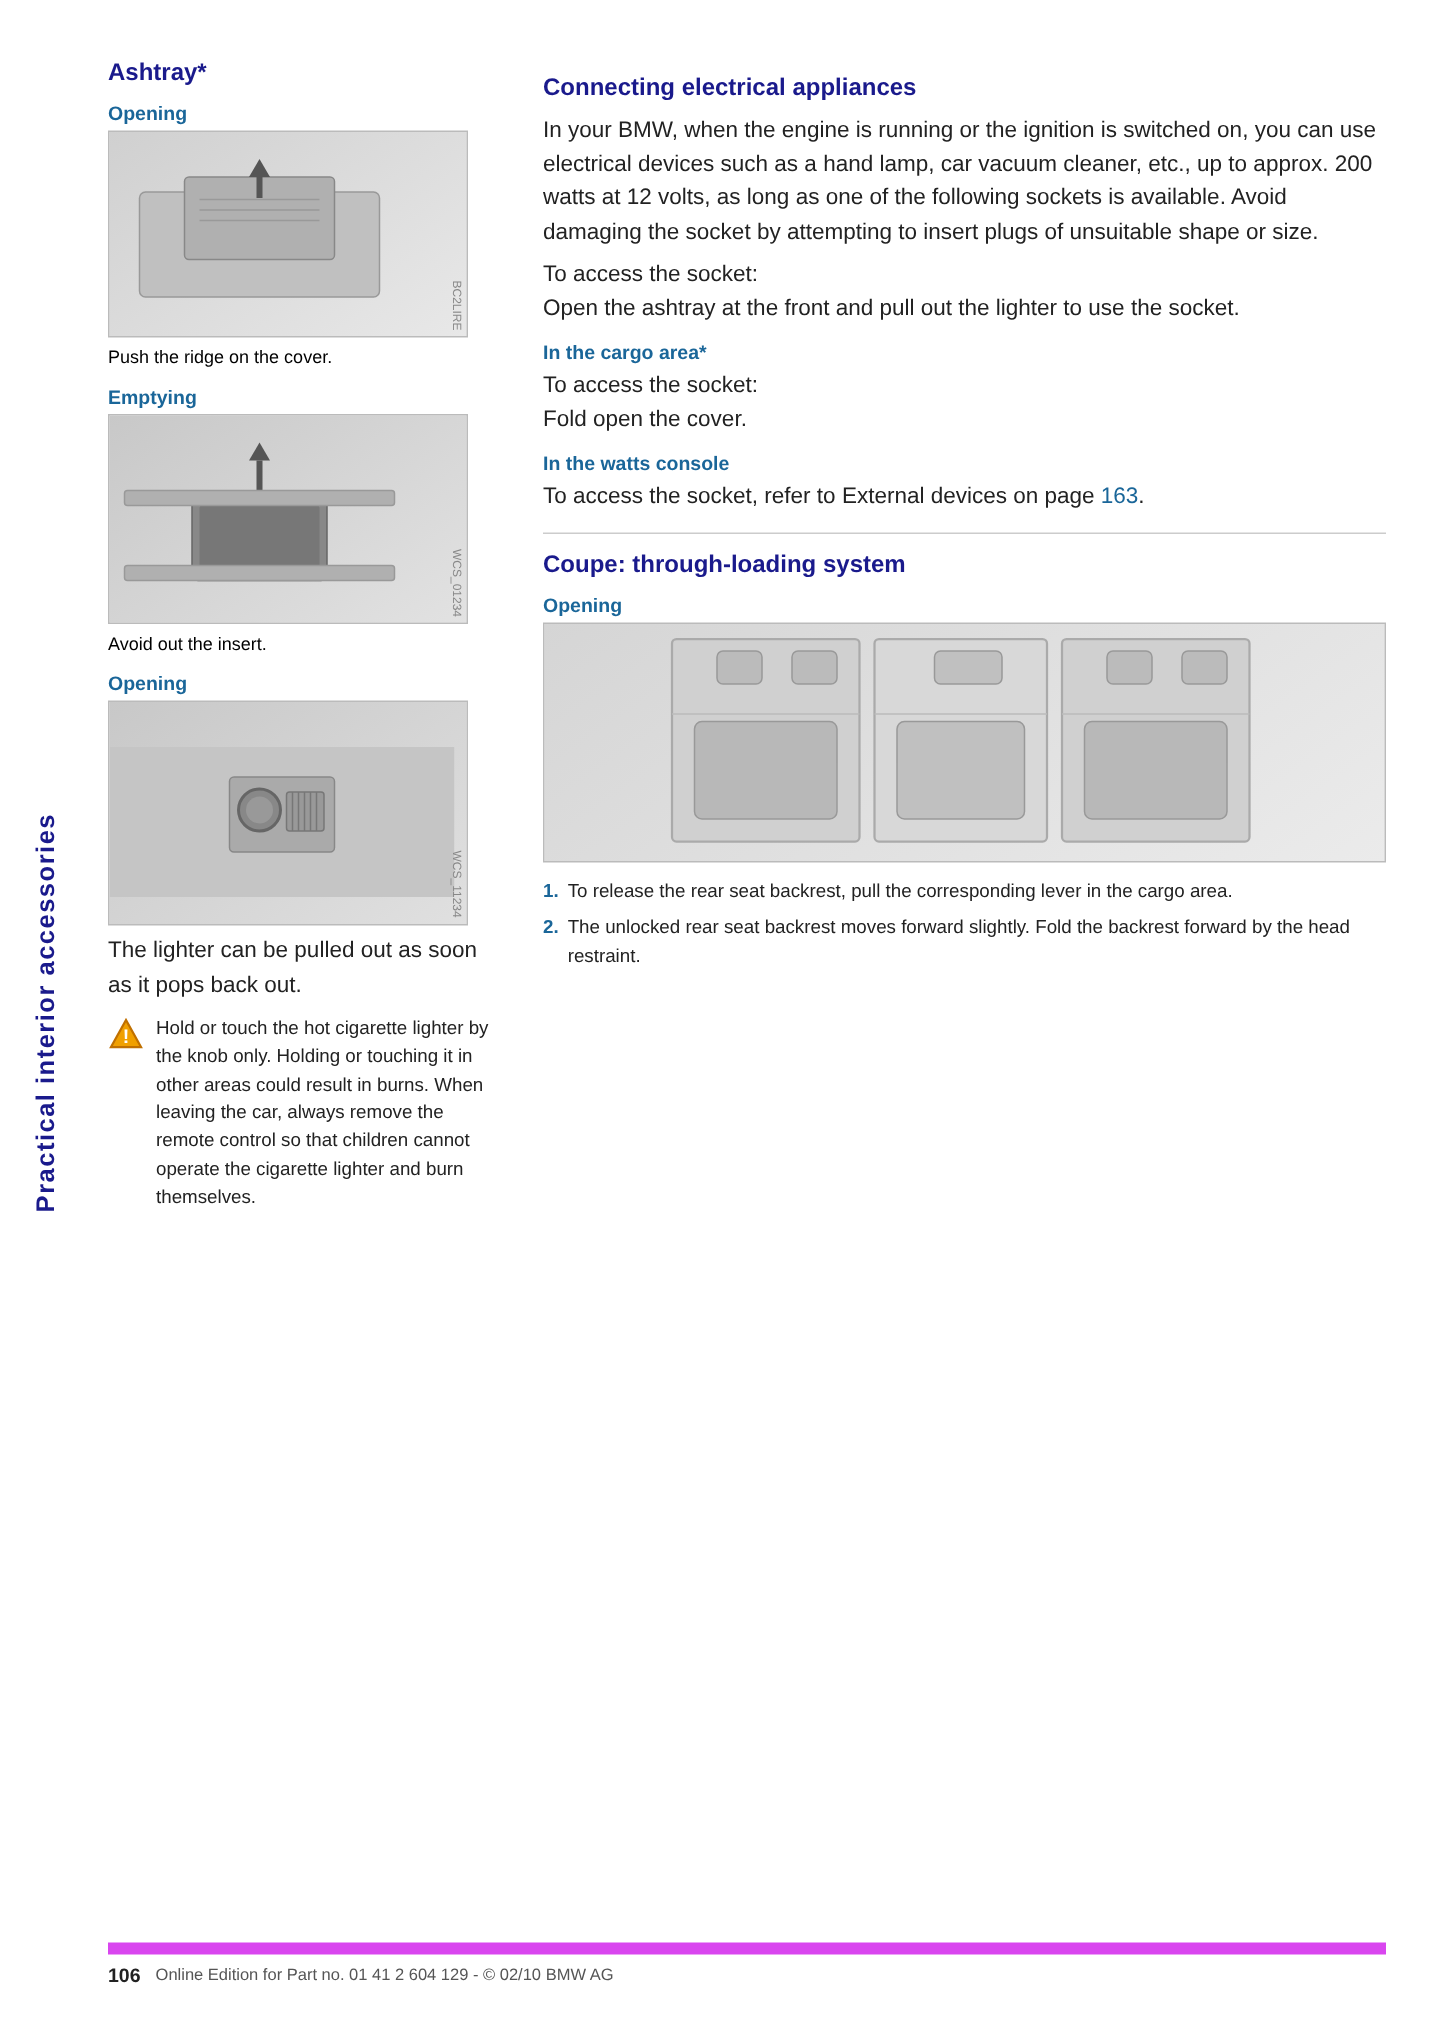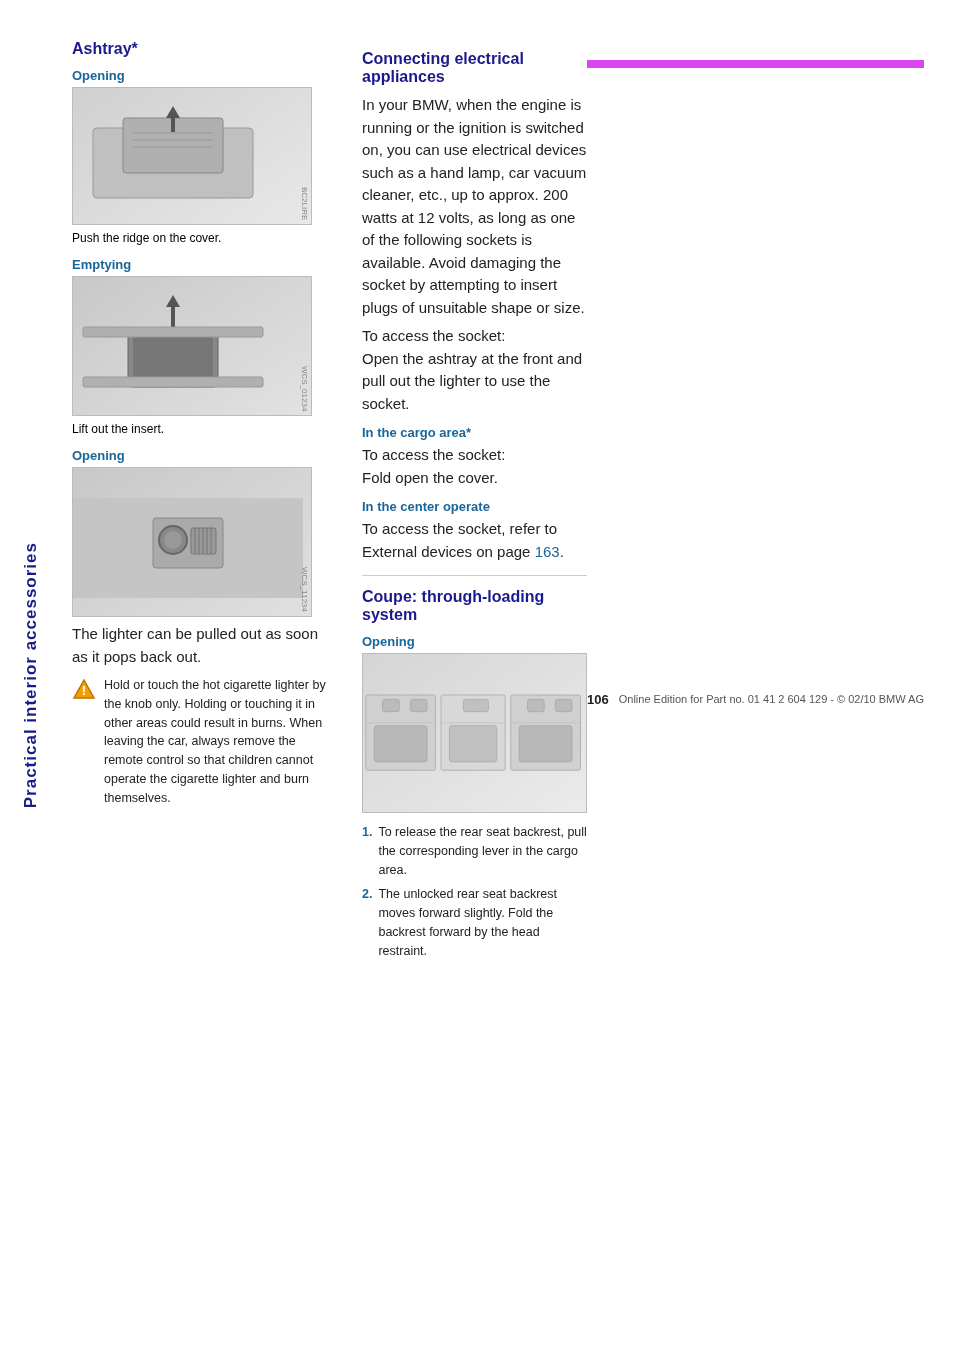--- a/index.html
+++ b/index.html
@@ -39,21 +39,21 @@
       color: #1a1a8c;
       letter-spacing: 1px;
       white-space: nowrap;
     }
 
     
     .main-content {
       flex: 1;
       padding: 40px 30px 26px 10px;
       display: flex;
-      flex-direction: row;
+      flex-direction: column;
     }
 
     .two-col {
       display: flex;
       gap: 30px;
       flex: 1;
     }
 
     .left-col {
       width: 260px;
@@ -266,21 +266,21 @@
 
             <polygon points="100,18 93,30 107,30" fill="#555"></polygon>
             <rect x="98" y="30" width="4" height="26" fill="#555"></rect>
 
             <rect x="10" y="50" width="180" height="10" rx="2" fill="#b0b0b0" stroke="#999" stroke-width="1"></rect>
             <rect x="10" y="100" width="180" height="10" rx="2" fill="#b0b0b0" stroke="#999" stroke-width="1"></rect>
           </svg>
           <span class="img-side-label">WCS_01234</span>
         </div>
 
-        <p class="img-caption">Lift out the insert.</p>
+        <p class="img-caption">Avoid out the insert.</p>
 
         <div class="sub-title">Opening</div>
 
         <div class="lighter-img">
           <svg width="230" height="140" viewBox="0 0 230 140">
 
             <rect x="0" y="30" width="230" height="100" fill="#c5c5c5"></rect>
 
             <rect x="80" y="50" width="70" height="50" rx="3" fill="#aaa" stroke="#888" stroke-width="1"></rect>
 
@@ -317,21 +317,21 @@
 
         <div class="section-title">Connecting electrical appliances</div>
 
         <p class="body-text">In your BMW, when the engine is running or the ignition is switched on, you can use electrical devices such as a hand lamp, car vacuum cleaner, etc., up to approx. 200 watts at 12 volts, as long as one of the following sockets is available. Avoid damaging the socket by attempting to insert plugs of unsuitable shape or size.</p>
 
         <p class="body-text">To access the socket:<br>Open the ashtray at the front and pull out the lighter to use the socket.</p>
 
         <div class="sub-title">In the cargo area*</div>
         <p class="body-text">To access the socket:<br>Fold open the cover.</p>
 
-        <div class="sub-title">In the center operate</div>
+        <div class="sub-title">In the watts console</div>
         <p class="body-text">
           <span>To access the socket, refer to External devices on page</span>
           <a class="link-text">163</a>.
         </p>
 
         <hr class="right-section-divider">
 
         <div class="section-title" style="margin-top:10px;">Coupe: through-loading system</div>
 
         <div class="sub-title">Opening</div>

